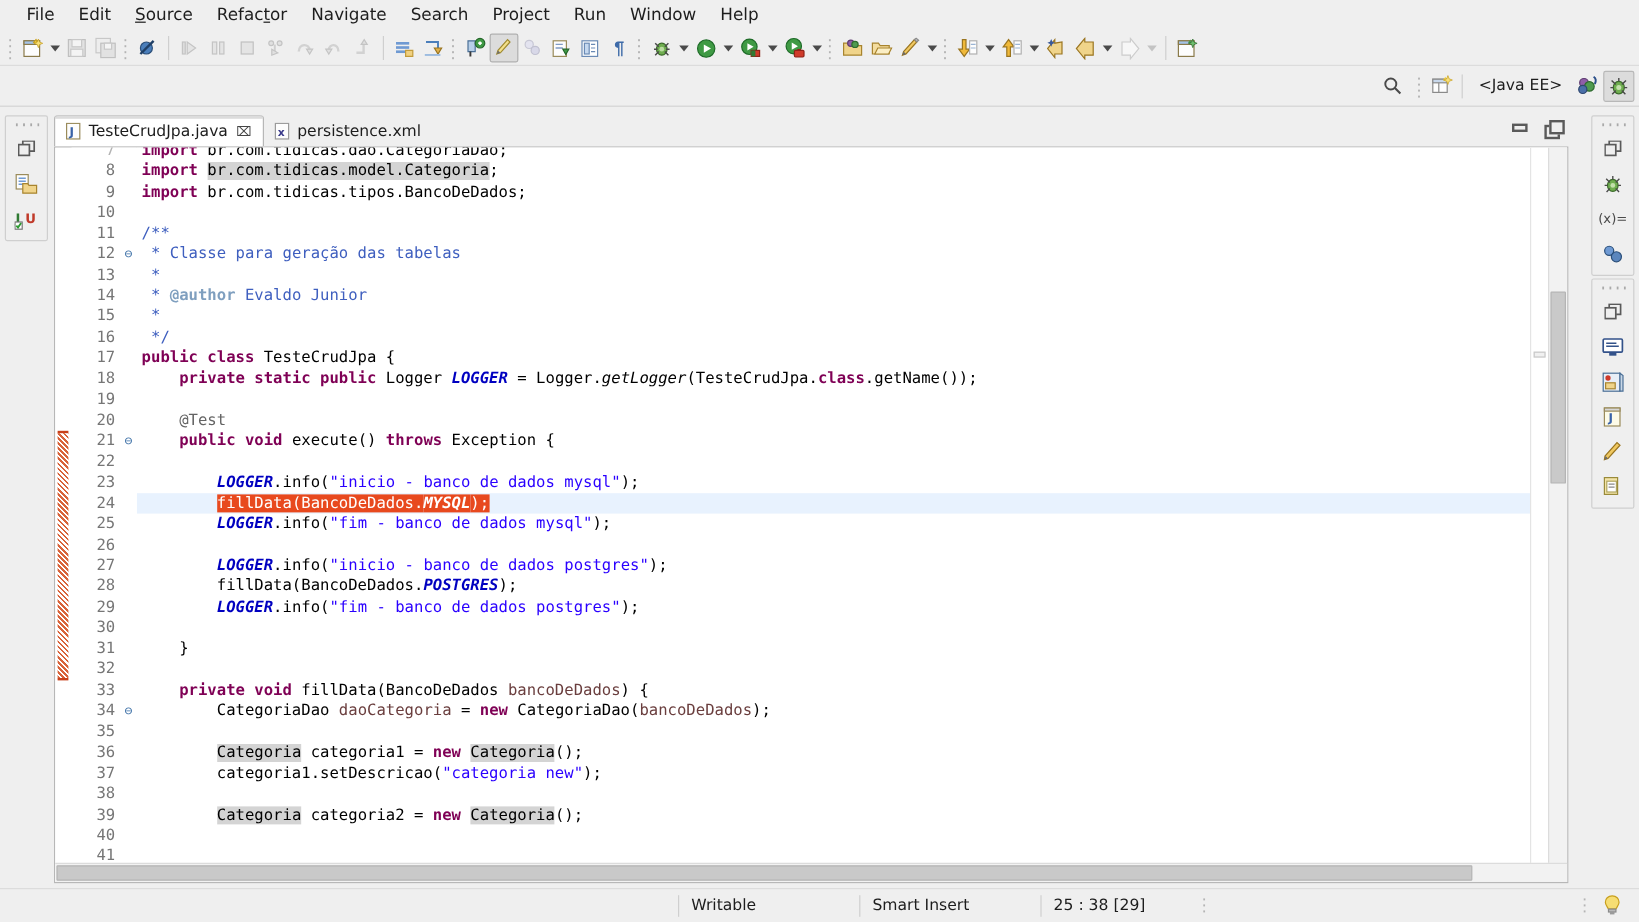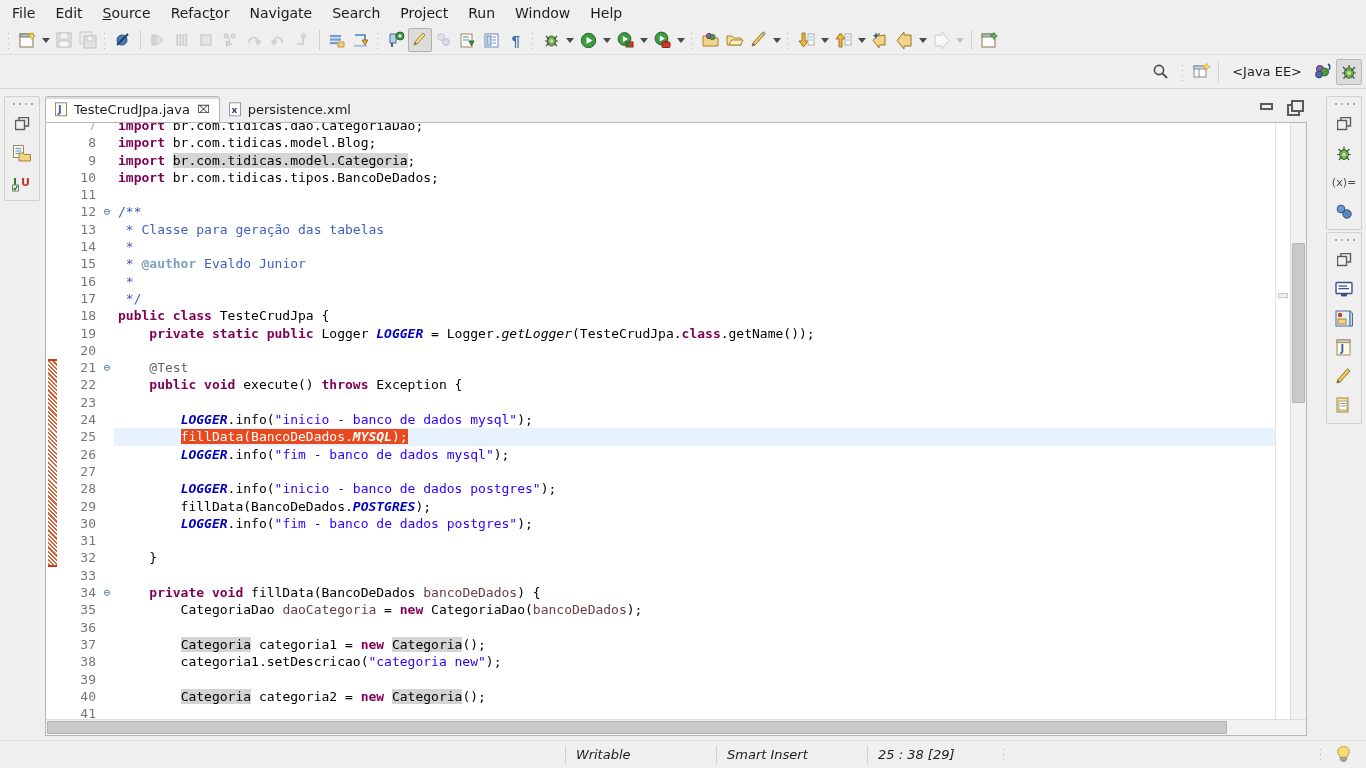--- a/index.html
+++ b/index.html
@@ -9,21 +9,21 @@
     background: #efefef;
     font-family: "Liberation Sans", sans-serif;
     font-size: 12px;
     color: #222;
   }
   #app { width: 1366px; height: 768px; position: relative; background: #efefef; }
 
   
   .menubar {
     height: 26px; display: flex; align-items: center;
-    padding-left: 2px; background: #efefef; gap: 0px;
+    padding-left: 12px; background: #efefef; gap: 0px;
   }
   .menu-item {
     padding: 3px 10px; font-size: 14px; color: #1d1d1d; cursor: default;
     font-family: "DejaVu Sans", sans-serif;
     white-space: nowrap;
   }
   .menu-item .mn { text-decoration: underline; }
 
   
   .toolbar {
@@ -201,21 +201,20 @@
   .hscroll .thumb {
     position: absolute; top: 1px; left: 1px; height: 13px; width: 1180px;
     background: #c9c9c9; border: 1px solid #b4b4b4; border-radius: 1px;
   }
 
   
   .statusbar {
     position: absolute; left: 0; right: 0; bottom: 0; height: 28px;
     background: #efefef; display: flex; align-items: center;
     border-top: 1px solid #dcdcdc;
-    font-style: italic;
   }
   .sb-cell {
     font-size: 13px; color: #1d1d1d; padding: 0 10px; height: 18px;
     display: flex; align-items: center;
     font-family: "DejaVu Sans", sans-serif;
   }
   .sb-div { width: 1px; height: 18px; background: #cfcfcf; }
   .sb-grip {
     width: 6px; height: 16px;
     background-image: radial-gradient(circle, #b4b4b4 1px, transparent 1px);
@@ -753,21 +752,20 @@
           <div class="fc"></div>
           <div class="fc"></div>
           <div class="fc"></div>
           <div class="fc"></div>
           <div class="fc"></div>
           <div class="fc"></div>
           <div class="fc"></div>
         </div>
       <div class="code-col" id="codecol" style="margin-top: -6px;">
           <div class="cl" style="overflow: hidden; height: 17.3px;"><span class="kw">import </span><span>br.com.tidicas.dao.CategoriaDao;</span></div>
-          <div class="cl"><span class="kw">import </span><span>br.com.tidicas.model.Blog;</span></div>
           <div class="cl"><span class="kw">import </span><span class="occ">br.com.tidicas.model.Categoria</span><span>;</span></div>
           <div class="cl"><span class="kw">import </span><span>br.com.tidicas.tipos.BancoDeDados;</span></div>
           <div class="cl"></div>
           <div class="cl"><span class="jdoc">/**</span></div>
           <div class="cl"><span class="jdoc"> * </span><span class="jdoc spell">Classe para geração das tabelas</span></div>
           <div class="cl"><span class="jdoc"> *</span></div>
           <div class="cl"><span class="jdoc"> * </span><span class="jtag">@author </span><span class="jdoc spell">Evaldo</span><span class="jdoc"> Junior</span></div>
           <div class="cl"><span class="jdoc"> *</span></div>
           <div class="cl"><span class="jdoc"> */</span></div>
           <div class="cl"><span class="kw">public class </span><span>TesteCrudJpa {</span></div>

